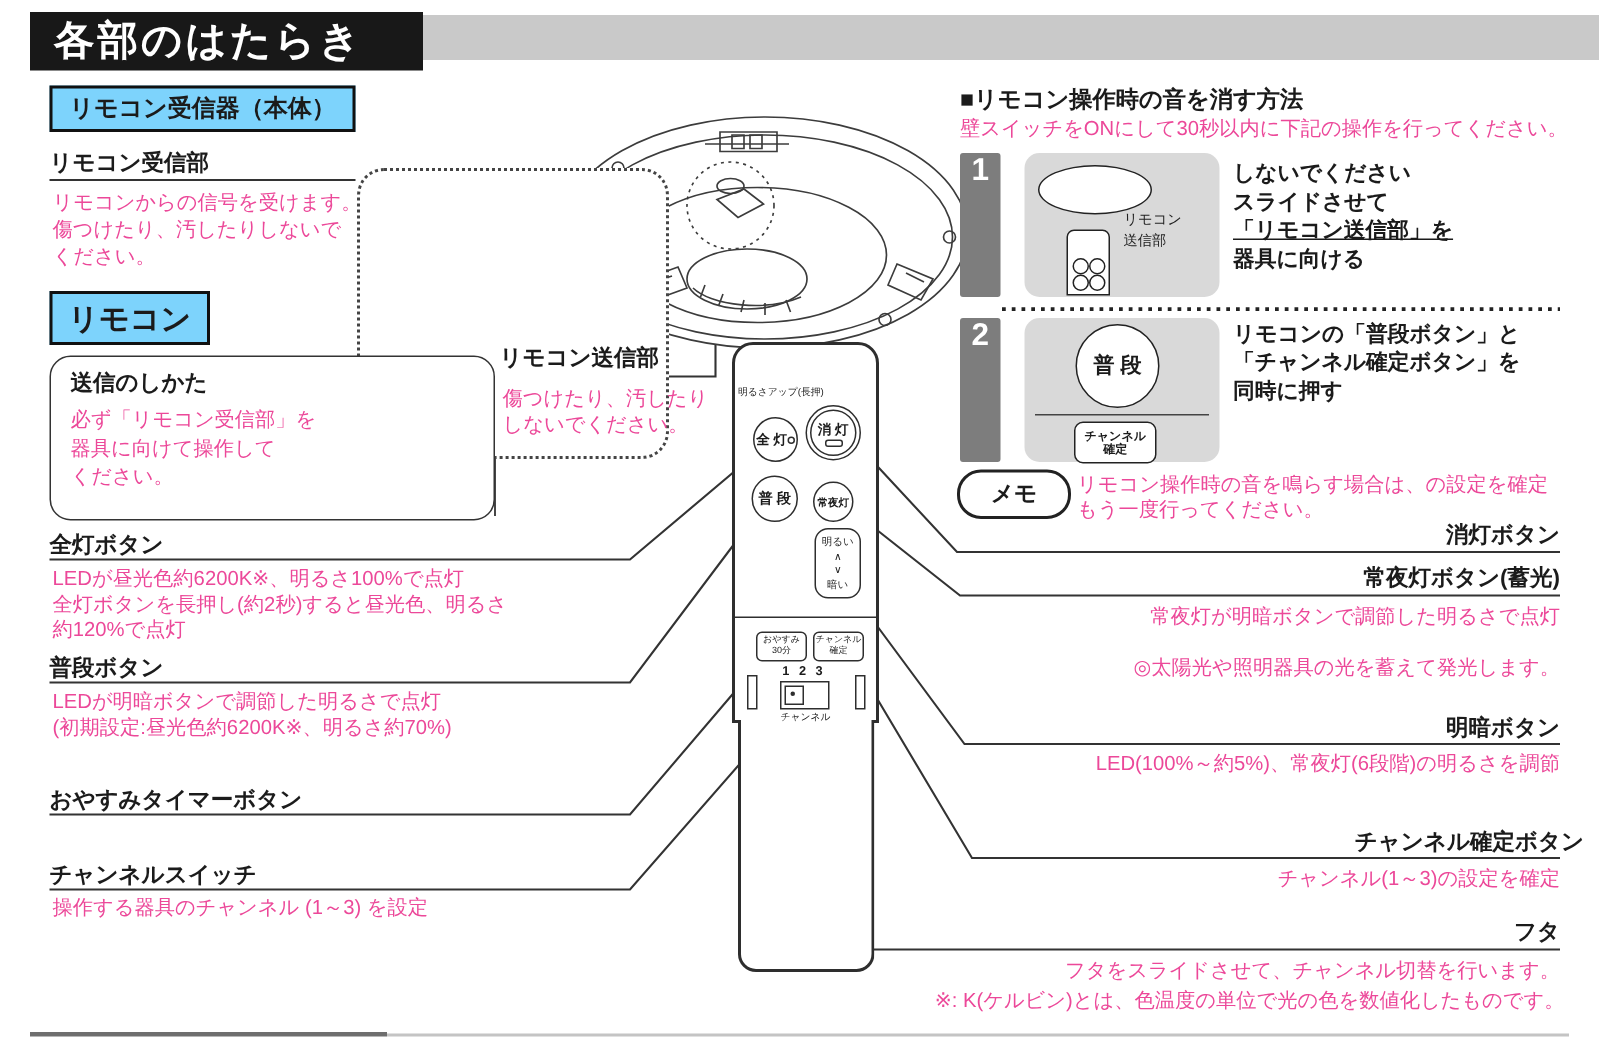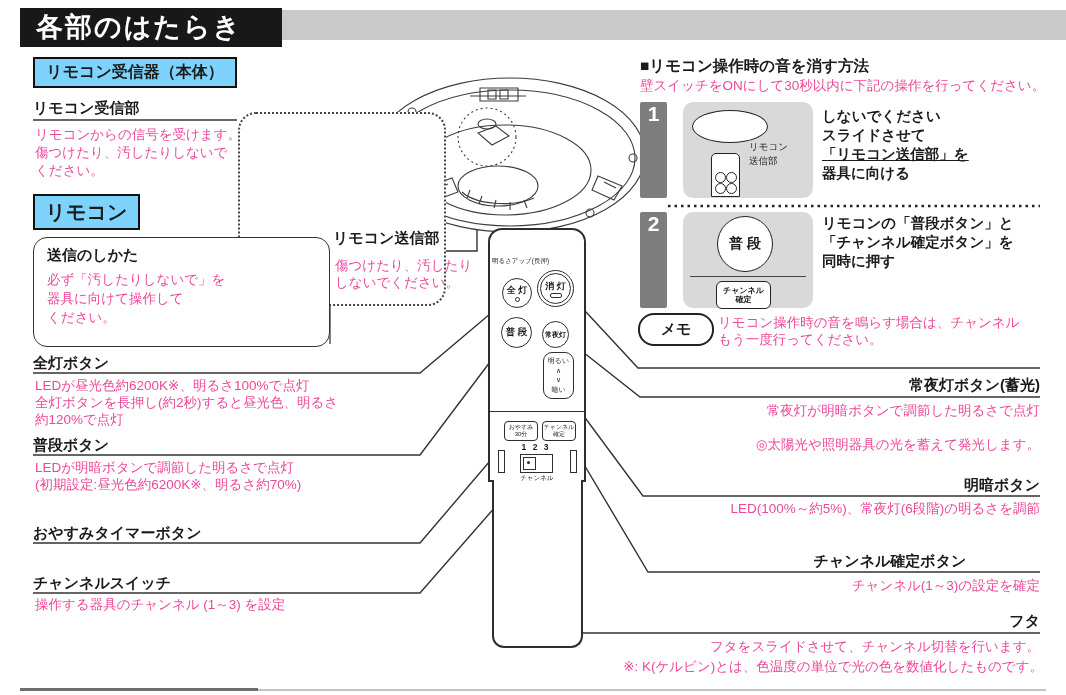--- a/index.html
+++ b/index.html
@@ -142,21 +142,21 @@
   <div class="abs h15" style="left:33px;top:99px;">リモコン受信部</div>
   <div class="abs t14" style="left:35px;top:126px;">リモコンからの信号を受けます。</div>
   <div class="abs t14" style="left:35px;top:144px;">傷つけたり、汚したりしないで</div>
   <div class="abs t14" style="left:35px;top:162px;">ください。</div>
 
   <div class="abs callout"></div>
 
   <div class="abs box-label lbl-remote">リモコン</div>
   <div class="abs howto-box"></div>
   <div class="abs h15" style="left:47px;top:246px;">送信のしかた</div>
-  <div class="abs t14" style="left:47px;top:271px;">必ず「汚したりしないで」を</div>
+  <div class="abs t14" style="left:47px;top:271px;">必ず「リモコン受信部」を</div>
   <div class="abs t14" style="left:47px;top:290px;">器具に向けて操作して</div>
   <div class="abs t14" style="left:47px;top:309px;">ください。</div>
 
   <div class="abs h15" style="left:333px;top:229px;">リモコン送信部</div>
   <div class="abs t14" style="left:335px;top:257px;">傷つけたり、汚したり</div>
   <div class="abs t14" style="left:335px;top:274px;">しないでください。</div>
 
   <div class="abs h15" style="left:33px;top:354px;">全灯ボタン</div>
   <div class="abs t14" style="left:35px;top:377px;">LEDが昼光色約6200K※、明るさ100%で点灯</div>
   <div class="abs t14" style="left:35px;top:394px;">全灯ボタンを長押し(約2秒)すると昼光色、明るさ</div>
@@ -169,21 +169,21 @@
   <div class="abs h15" style="left:33px;top:524px;">おやすみタイマーボタン</div>
 
   <div class="abs h15" style="left:33px;top:574px;">チャンネルスイッチ</div>
   <div class="abs t14" style="left:35px;top:596px;">操作する器具のチャンネル (1～3) を設定</div>
 
   <div class="abs rc-body"></div>
   <div class="abs rc-cover"></div>
   <div class="abs rc-panel-line"></div>
   <div class="abs rc-note">明るさアップ(長押)</div>
 
-  <div class="abs rc-circle" style="left:502px;top:278px;width:30px;height:30px;font-size:9px;flex-direction:column;">
+  <div class="abs rc-circle" style="left:502px;top:278px;width:30px;height:30px;font-size:9px;flex-direction:row;">
     <span>全 灯</span>
     <span class="tinydot" style="width:3px;height:3px;"></span>
   </div>
   <div class="abs rc-ring" style="left:537px;top:270px;width:37px;height:37px;">
     <div class="rc-circle" style="width:31px;height:31px;font-size:9px;flex-direction:column;">
       <span>消 灯</span>
       <span class="bar" style="width:10px;height:3px;"></span>
     </div>
   </div>
   <div class="abs rc-circle" style="left:501px;top:317px;width:31px;height:31px;font-size:9.5px;">
@@ -244,32 +244,33 @@
   <div class="abs s2-line"></div>
   <div class="abs s2-pill">
     <span>チャンネル</span>
     <span>確定</span>
   </div>
   <div class="abs step-text" style="left:822px;top:214px;">リモコンの「普段ボタン」と</div>
   <div class="abs step-text" style="left:822px;top:233px;">「チャンネル確定ボタン」を</div>
   <div class="abs step-text" style="left:822px;top:252px;">同時に押す</div>
 
   <div class="abs memo-pill">メモ</div>
-  <div class="abs t14" style="left:718px;top:314px;">リモコン操作時の音を鳴らす場合は、チャンネル</div>
+  <div class="abs t14" style="left:718px;top:314px;">リモコン操作時の音を鳴らす場合は、の設定を確定</div>
   <div class="abs t14" style="left:718px;top:331px;">もう一度行ってください。</div>
 
+  <div class="abs h15 right" style="left:740px;top:347px;width:300px;">消灯ボタン</div>
 
   <div class="abs h15 right" style="left:740px;top:376px;width:300px;">常夜灯ボタン(蓄光)</div>
   <div class="abs t14 right" style="left:640px;top:402px;width:400px;">常夜灯が明暗ボタンで調節した明るさで点灯</div>
   <div class="abs t14 right" style="left:640px;top:436px;width:400px;">◎太陽光や照明器具の光を蓄えて発光します。</div>
 
   <div class="abs h15 right" style="left:740px;top:476px;width:300px;">明暗ボタン</div>
   <div class="abs t14 right" style="left:640px;top:500px;width:400px;">LED(100%～約5%)、常夜灯(6段階)の明るさを調節</div>
 
-  <div class="abs h15 right" style="left:740px;top:552px;width:300px;text-align:center;">チャンネル確定ボタン</div>
+  <div class="abs h15 right" style="left:756px;top:552px;width:300px;">チャンネル確定ボタン</div>
   <div class="abs t14 right" style="left:640px;top:577px;width:400px;">チャンネル(1～3)の設定を確定</div>
 
   <div class="abs h15 right" style="left:740px;top:612px;width:300px;">フタ</div>
   <div class="abs t14 right" style="left:640px;top:638px;width:400px;">フタをスライドさせて、チャンネル切替を行います。</div>
 
   <div class="abs t14 right" style="left:600px;top:658px;width:443px;">※: K(ケルビン)とは、色温度の単位で光の色を数値化したものです。</div>
 
   <div class="abs foot-dark"></div>
   <div class="abs foot-light"></div>
 </div>

